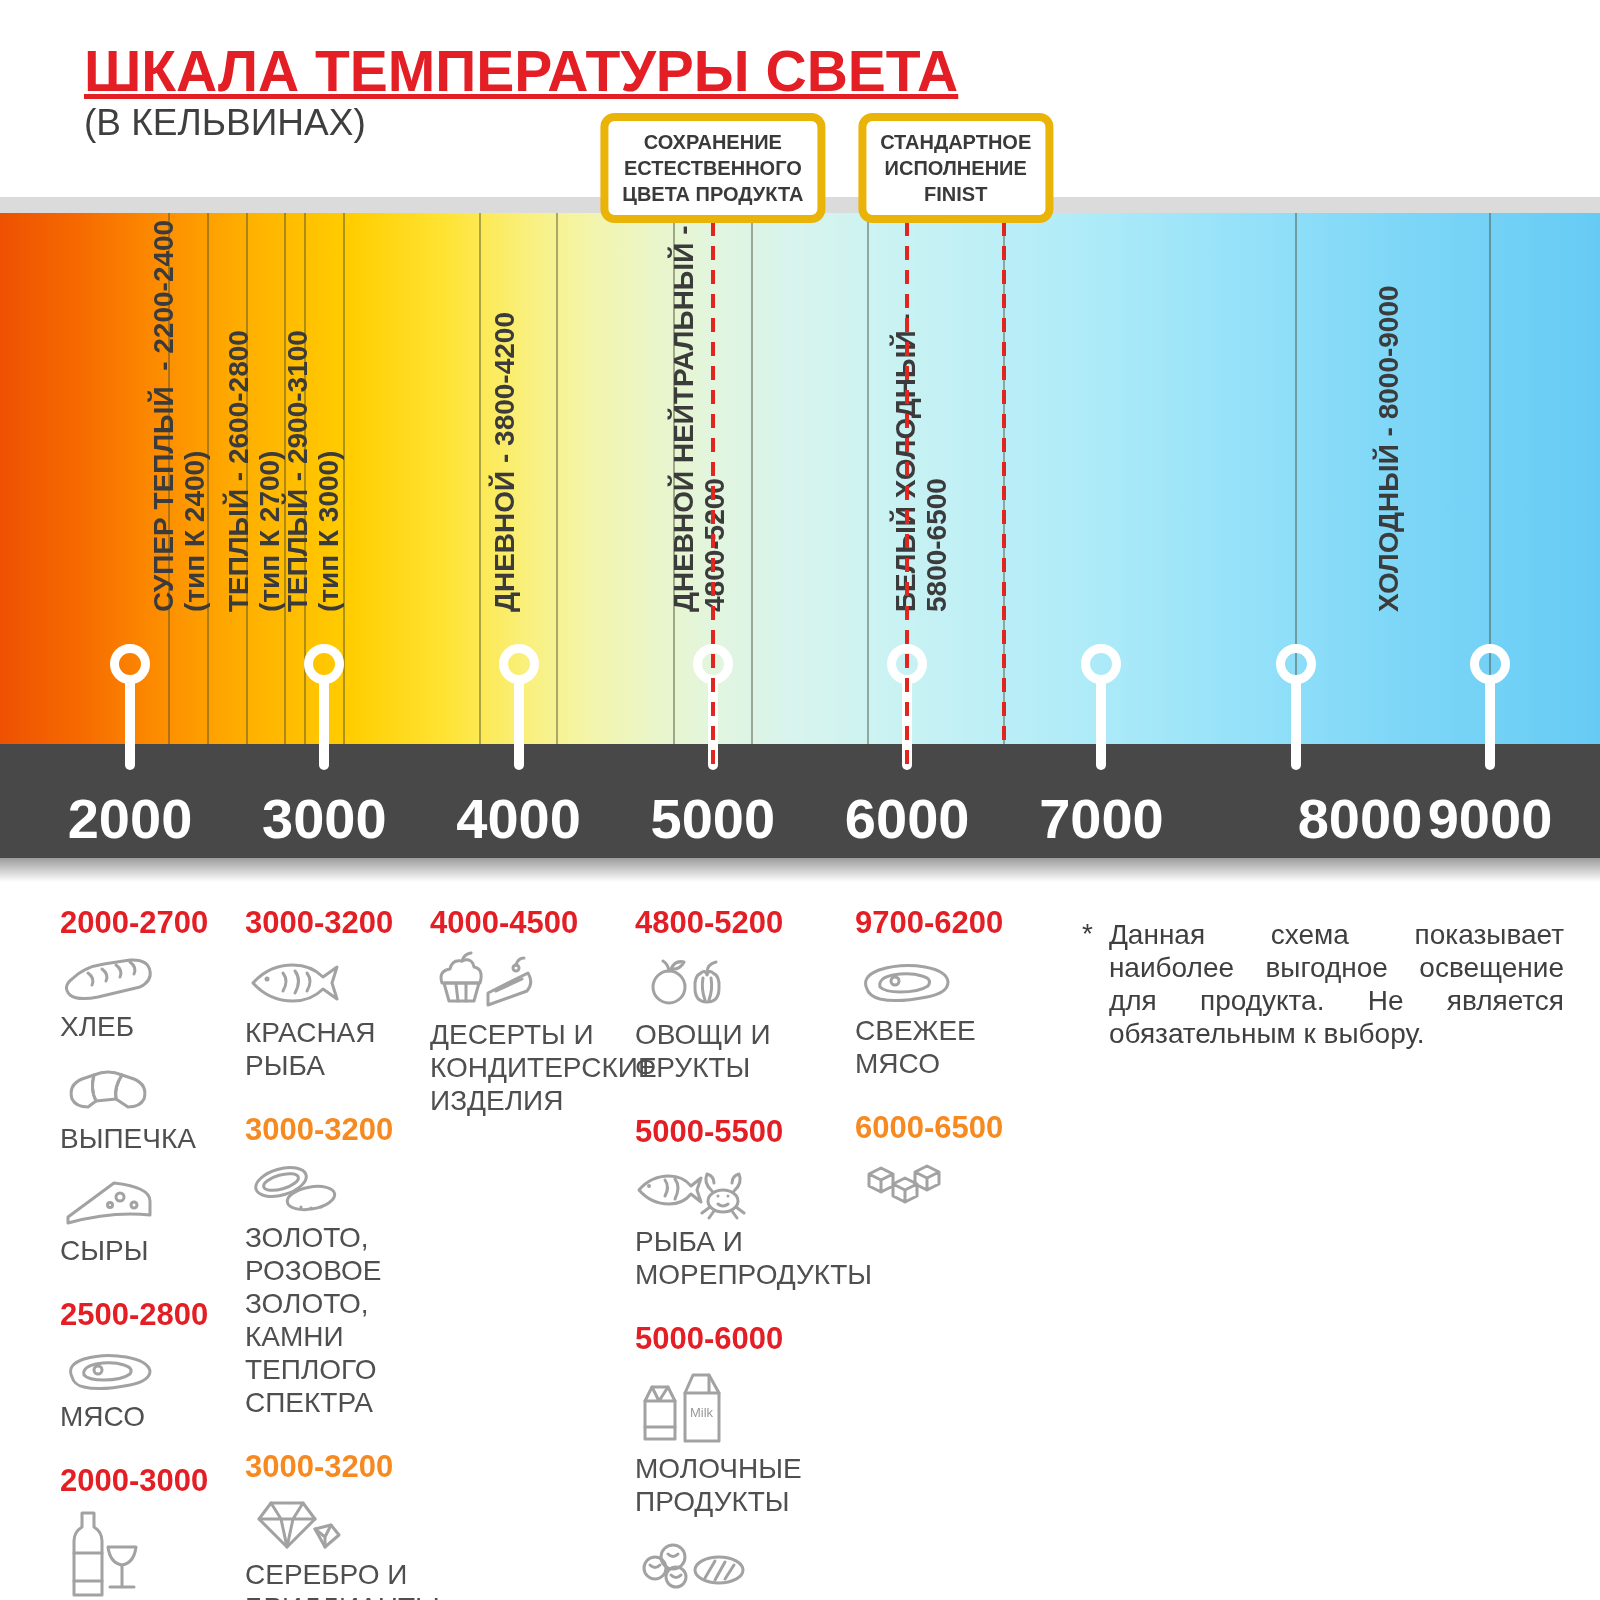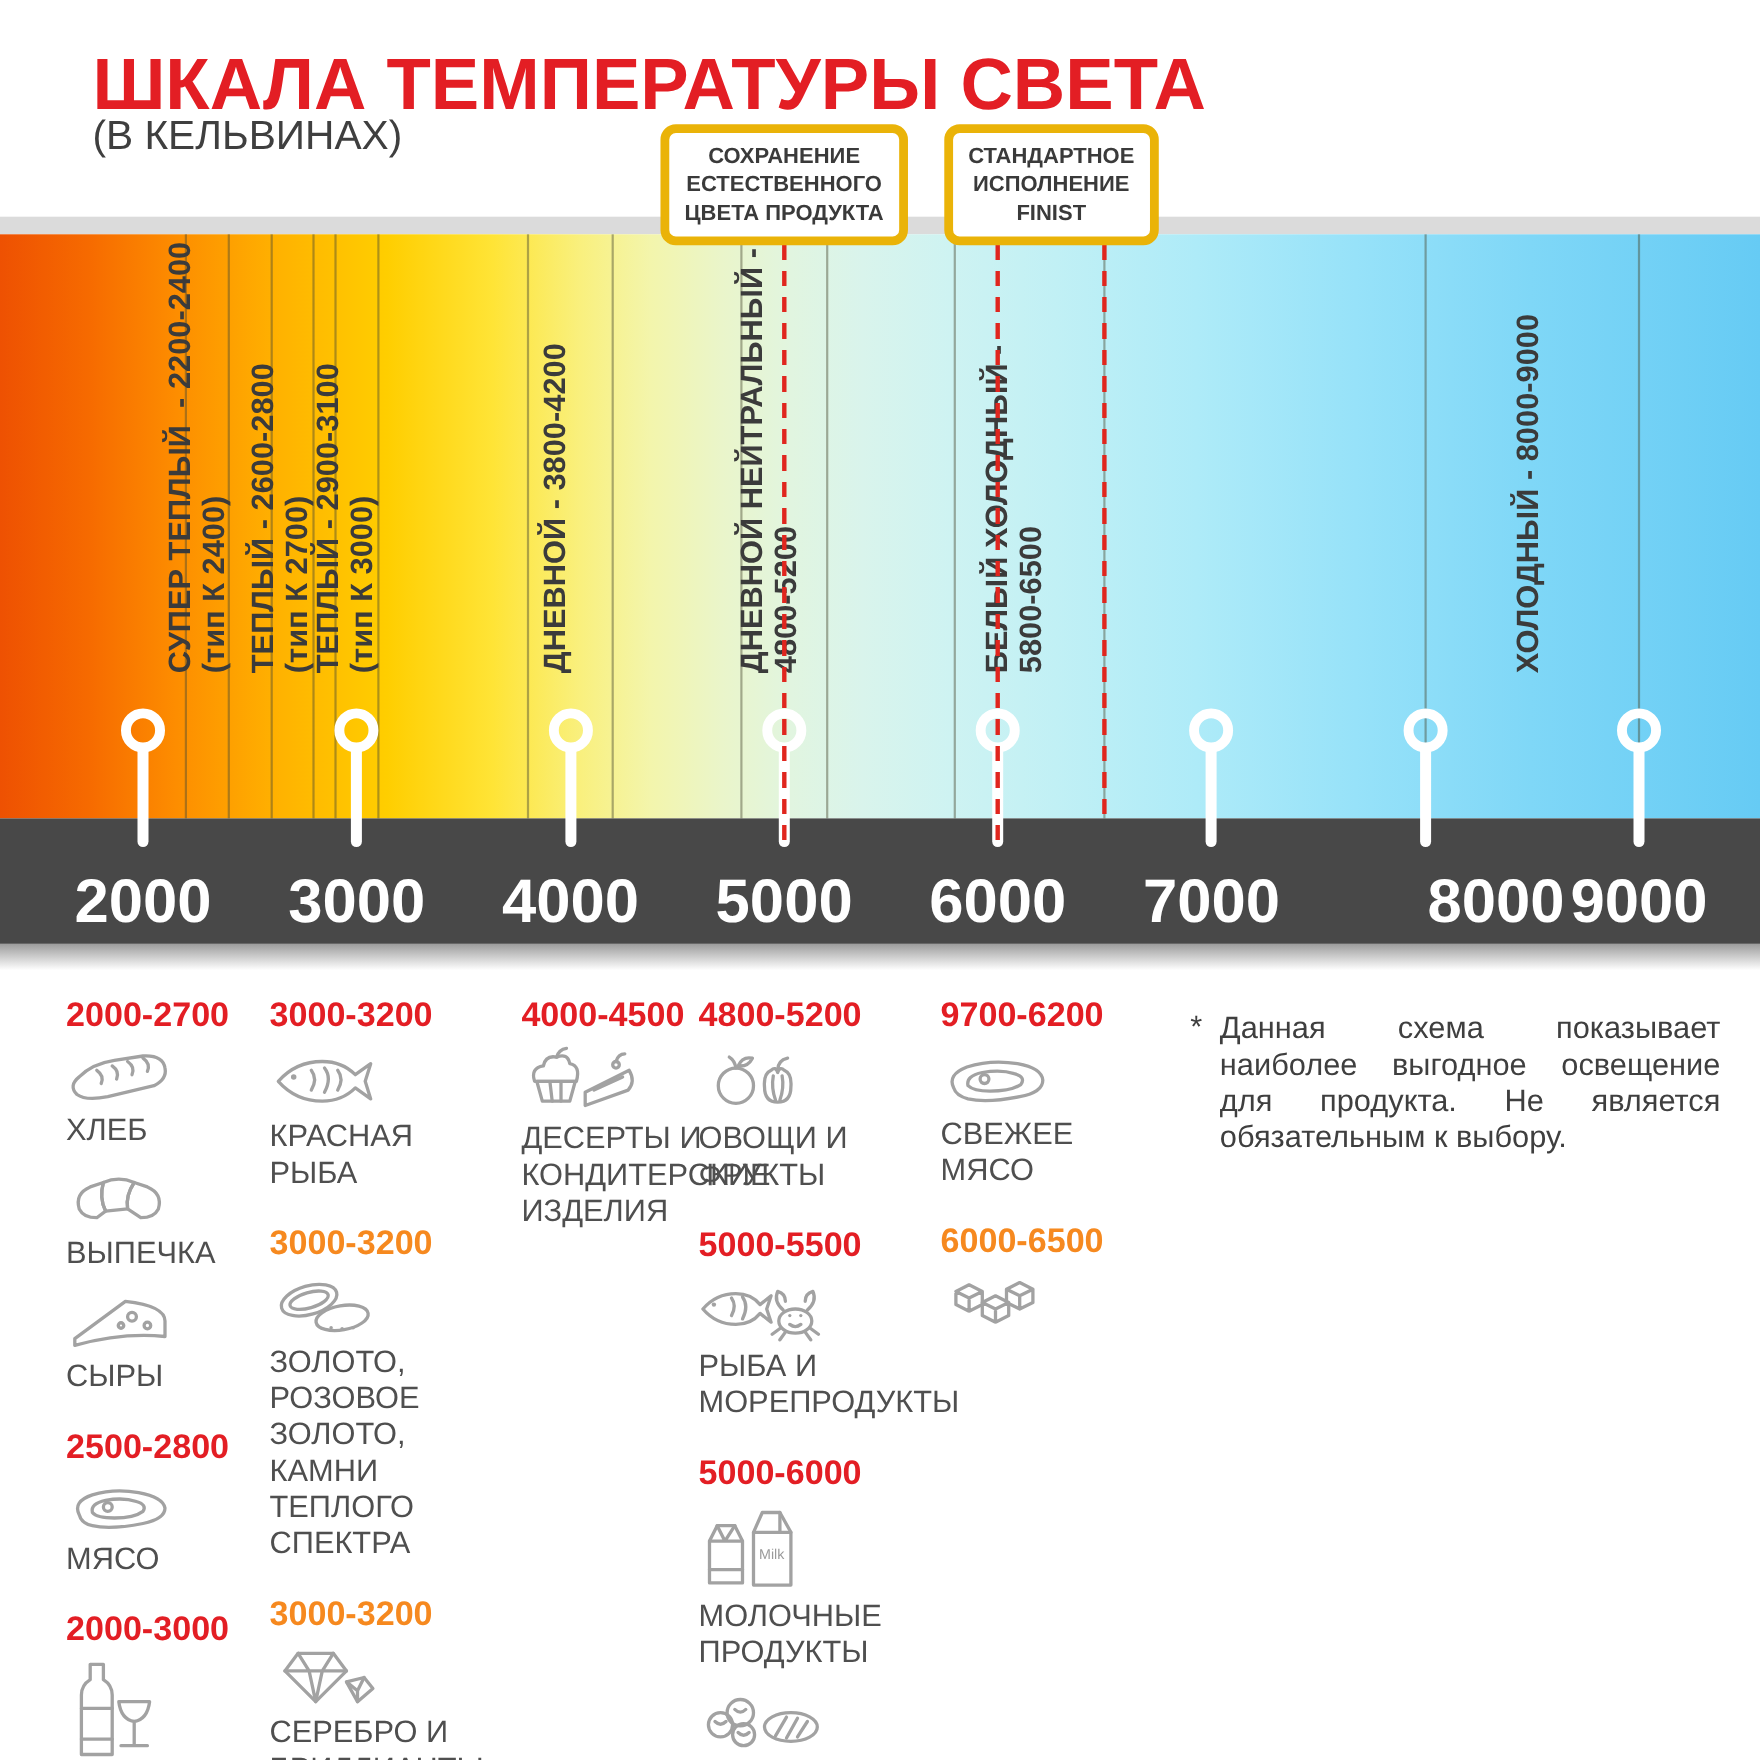--- a/index.html
+++ b/index.html
@@ -1,18 +1,18 @@
 <!DOCTYPE html>
 <html><head>
 <meta charset="utf-8">
 <style>
   html,body{margin:0;padding:0;background:#fff;}
   .canvas{position:relative;width:1600px;height:1600px;background:#fff;overflow:hidden;
           font-family:"Liberation Sans",sans-serif;}
-  .title{position:absolute;left:84px;top:38px;font-size:66px;font-weight:bold;color:#E31E24;white-space:nowrap;}
+  .title{position:absolute;left:84px;top:38px;font-size:57px;font-weight:bold;color:#E31E24;white-space:nowrap;text-decoration:underline;}
   .subtitle{position:absolute;left:84px;top:102px;font-size:37px;color:#3F3F3F;white-space:nowrap;}
   .callout{position:absolute;top:113px;transform:translateX(-50%);background:#fff;border:8px solid #eab308;
            border-radius:14px;padding:8px 14px;font-size:20px;font-weight:bold;color:#3A3A3A;text-align:center;
            line-height:1.3;white-space:pre-line;z-index:6;}
   .shadow-top{position:absolute;left:0;top:197px;width:1600px;height:16px;background:#DBDBDB;z-index:0;}
   .band{position:absolute;left:0;top:213px;width:1600px;height:531px;z-index:0;}
   .bline{position:absolute;top:213px;height:531px;width:2px;background:rgba(75,75,50,.45);z-index:1;}
   .vlabel{position:absolute;transform:rotate(-90deg);transform-origin:0 100%;font-size:28px;font-weight:bold;
           color:#3B3B3B;white-space:pre;line-height:31px;z-index:2;}
   .dash{position:absolute;width:4px;top:198px;z-index:4;
@@ -216,21 +216,21 @@
    <path d="M26 8 L36 24 L42 52 M58 8 L48 24 L42 52 M14 24 L70 24"></path>
    <path d="M70 34 L86 30 L94 40 L80 52 Z"></path>
                 <path d="M70 34 L80 42 L80 52 M86 30 L80 42"></path>
               </g>
             </svg>
           </div>
           <div class="cat-label">СЕРЕБРО И
 БРИЛЛИАНТЫ</div>
         </div>
       </div>
-      <div class="col" style="left: 430px; width: 215px; margin-left: 44px;">
+      <div class="col" style="left: 430px; width: 215px;">
         <div class="cat-heading">4000-4500</div>
         <div class="cat-item">
           <div class="cat-icon">
             <svg width="110" height="62" viewBox="0 0 110 62">
               <g fill="none" stroke="#A2A2A2" stroke-width="3" stroke-linecap="round" stroke-linejoin="round">
    <path d="M12 32 Q8 20 20 18 Q22 8 32 10 Q42 6 44 16 Q54 18 50 32 Z"></path>
    <path d="M14 32 L19 50 L44 50 L49 32 Z"></path>
                 <path d="M26 33 L28 50 M36 33 L36 50"></path>
    <path d="M32 10 Q34 3 41 2"></path>
    <path d="M58 42 L98 22 Q104 32 97 40 L58 54 Z"></path>

